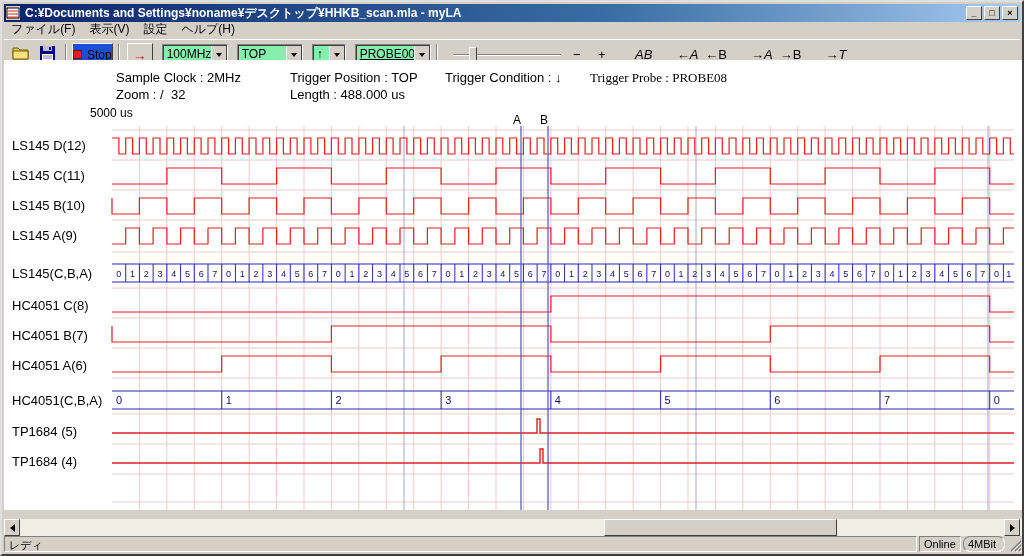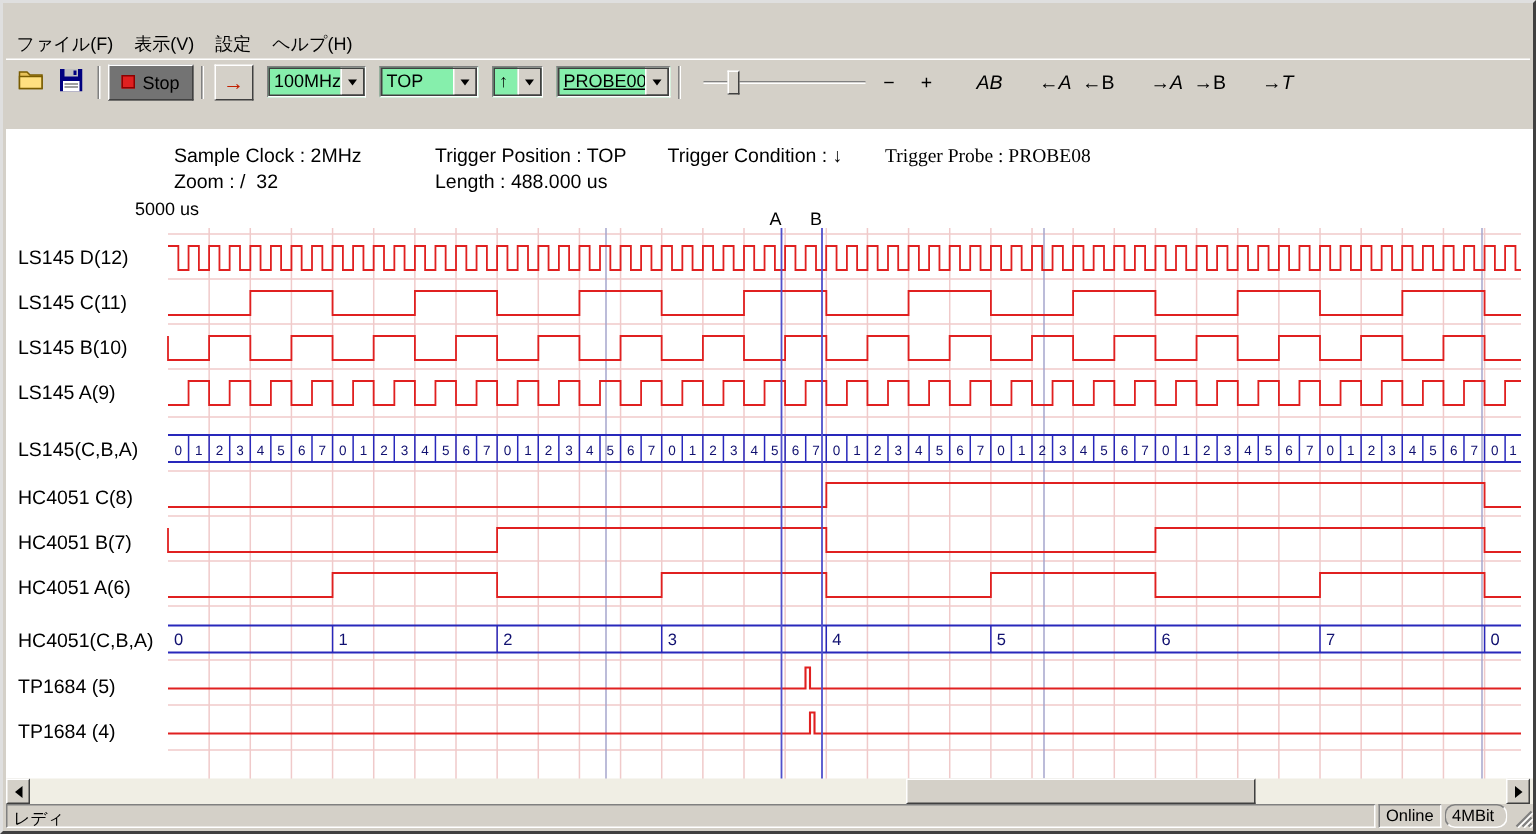--- a/index.html
+++ b/index.html
@@ -28,38 +28,38 @@
   .menubar { position:absolute; left:2px; top:20px; right:2px; height:17px; display:flex; align-items:flex-end; font-size:12px; }
   .menu-item { padding:1px 7px; }
   
   .toolbar {
     position:absolute; left:2px; top:37px; right:2px; height:30px;
     border-top:1px solid #fff; display:flex; align-items:center; padding:0 4px; font-size:12px;
   }
   .tb-sep { width:2px; height:22px; border-left:1px solid #808080; border-right:1px solid #fff; margin:0 5px; }
   .tb-btn { display:inline-flex; align-items:center; justify-content:center; height:24px; padding:0 3px; }
   .icon-btn { width:26px; }
-  .stop-btn { border:1px solid; border-color:#fff #404040 #404040 #fff; background:#737373; padding:0 8px; gap:5px; }
+  .stop-btn { border:1px solid; border-color:#fff #404040 #404040 #fff; background:#1d4ed8; padding:0 0; gap:5px; }
   .stop-square { width:9px; height:9px; background:#e02020; border:1px solid #8c0000; display:inline-block; }
   .run-btn { border:1px solid; border-color:#fff #404040 #404040 #fff; width:26px; color:#c22000; font-weight:bold; font-size:14px; margin-left:2px; }
   .combo {
     display:inline-flex; align-items:stretch; height:21px; background:#86efac; margin-left:9px;
     border:1px solid; border-color:#808080 #fff #fff #808080; outline:1px solid #404040; outline-offset:-2px;
   }
   .combo-text { flex:1; font-size:12px; padding:2px 3px 0 4px; white-space:nowrap; overflow:hidden; }
   .combo-arrow { width:16px; background:#d4d0c8; border:1px solid; border-color:#fff #404040 #404040 #fff; display:flex; align-items:center; justify-content:center; }
   .tri-down { width:0; height:0; border-left:3px solid transparent; border-right:3px solid transparent; border-top:4px solid #000; }
   .w66 { width:66px; } .w34 { width:34px; } .w76 { width:76px;text-decoration:underline; }
   .slider { position:relative; width:112px; height:22px; margin-left:8px; }
   .slider-track { position:absolute; left:2px; right:2px; top:10px; height:2px; border-top:1px solid #808080; border-bottom:1px solid #fff; }
   .slider-thumb { position:absolute; left:18px; top:3px; width:8px; height:16px; background:#d4d0c8; border:1px solid; border-color:#fff #404040 #404040 #fff; }
   .nav-btn { display:inline-flex; align-items:center; justify-content:center; min-width:22px; height:22px; padding:0 2px; font-size:13px; color:#000; margin-left:3px; }
   .nav-gap { margin-left:20px;font-style:italic; }
   
-  .view { position:absolute; left:2px; top:84px; width:1018px; height:450px; background:#fff; overflow:hidden; }
+  .view { position:absolute; left:2px; top:58px; width:1018px; height:450px; background:#fff; overflow:hidden; }
   .info { position:absolute; font-size:13px; color:#000; white-space:pre; }
   #wave-svg { position:absolute; left:0; top:0; }
   
   .hscroll { position:absolute; left:2px; top:517px; width:1018px; height:17px; background:#f0eee4; }
   .sb-btn { position:absolute; top:0; width:16px; height:17px; background:#d4d0c8; border:1px solid; border-color:#fff #404040 #404040 #fff; display:flex; align-items:center; justify-content:center; }
   .sb-left { left:0; } .sb-right { right:2px; }
   .tri-left { width:0; height:0; border-top:4px solid transparent; border-bottom:4px solid transparent; border-right:5px solid #000; }
   .tri-right { width:0; height:0; border-top:4px solid transparent; border-bottom:4px solid transparent; border-left:5px solid #000; }
   .sb-thumb { position:absolute; left:600px; top:0; width:233px; height:17px; background:#d4d0c8; border:1px solid; border-color:#fff #404040 #404040 #fff; }
   
@@ -67,20 +67,35 @@
   .sb-panel { border:1px solid; border-color:#808080 #fff #fff #808080; padding:1px 4px 0 4px; white-space:nowrap; overflow:hidden; }
   .sb-main { flex:1; }
   .sb-online { width:42px; } .sb-mem { width:42px;border-radius:7px; }
   .resize-grip { width:15px; display:flex; align-items:flex-end; justify-content:flex-end; }
 </style>
 </head>
 <body>
 
 <div class="window">
 
+  <div class="titlebar">
+    <span class="app-icon">
+      <svg width="14" height="14" viewBox="0 0 14 14">
+        <rect x="0" y="0" width="14" height="14" fill="#d4d0c8"></rect>
+        <rect x="1" y="2" width="12" height="10" fill="#fff" stroke="#000" stroke-width="1"></rect>
+        <path d="M2 5 h10 M2 8 h10 M2 11 h10" stroke="#e02020" stroke-width="1"></path>
+      </svg>
+    </span>
+    <span class="title-text">C:¥Documents and Settings¥noname¥デスクトップ¥HHKB_scan.mla - myLA</span>
+    <span class="win-btns">
+      <span class="win-btn">_</span>
+      <span class="win-btn">□</span>
+      <span class="win-btn">×</span>
+    </span>
+  </div>
 
   <div class="menubar" id="menubar">
       <span class="menu-item">ファイル(F)</span>
       <span class="menu-item">表示(V)</span>
       <span class="menu-item">設定</span>
       <span class="menu-item">ヘルプ(H)</span>
     </div>
 
   <div class="toolbar">
     <span class="tb-btn icon-btn">

